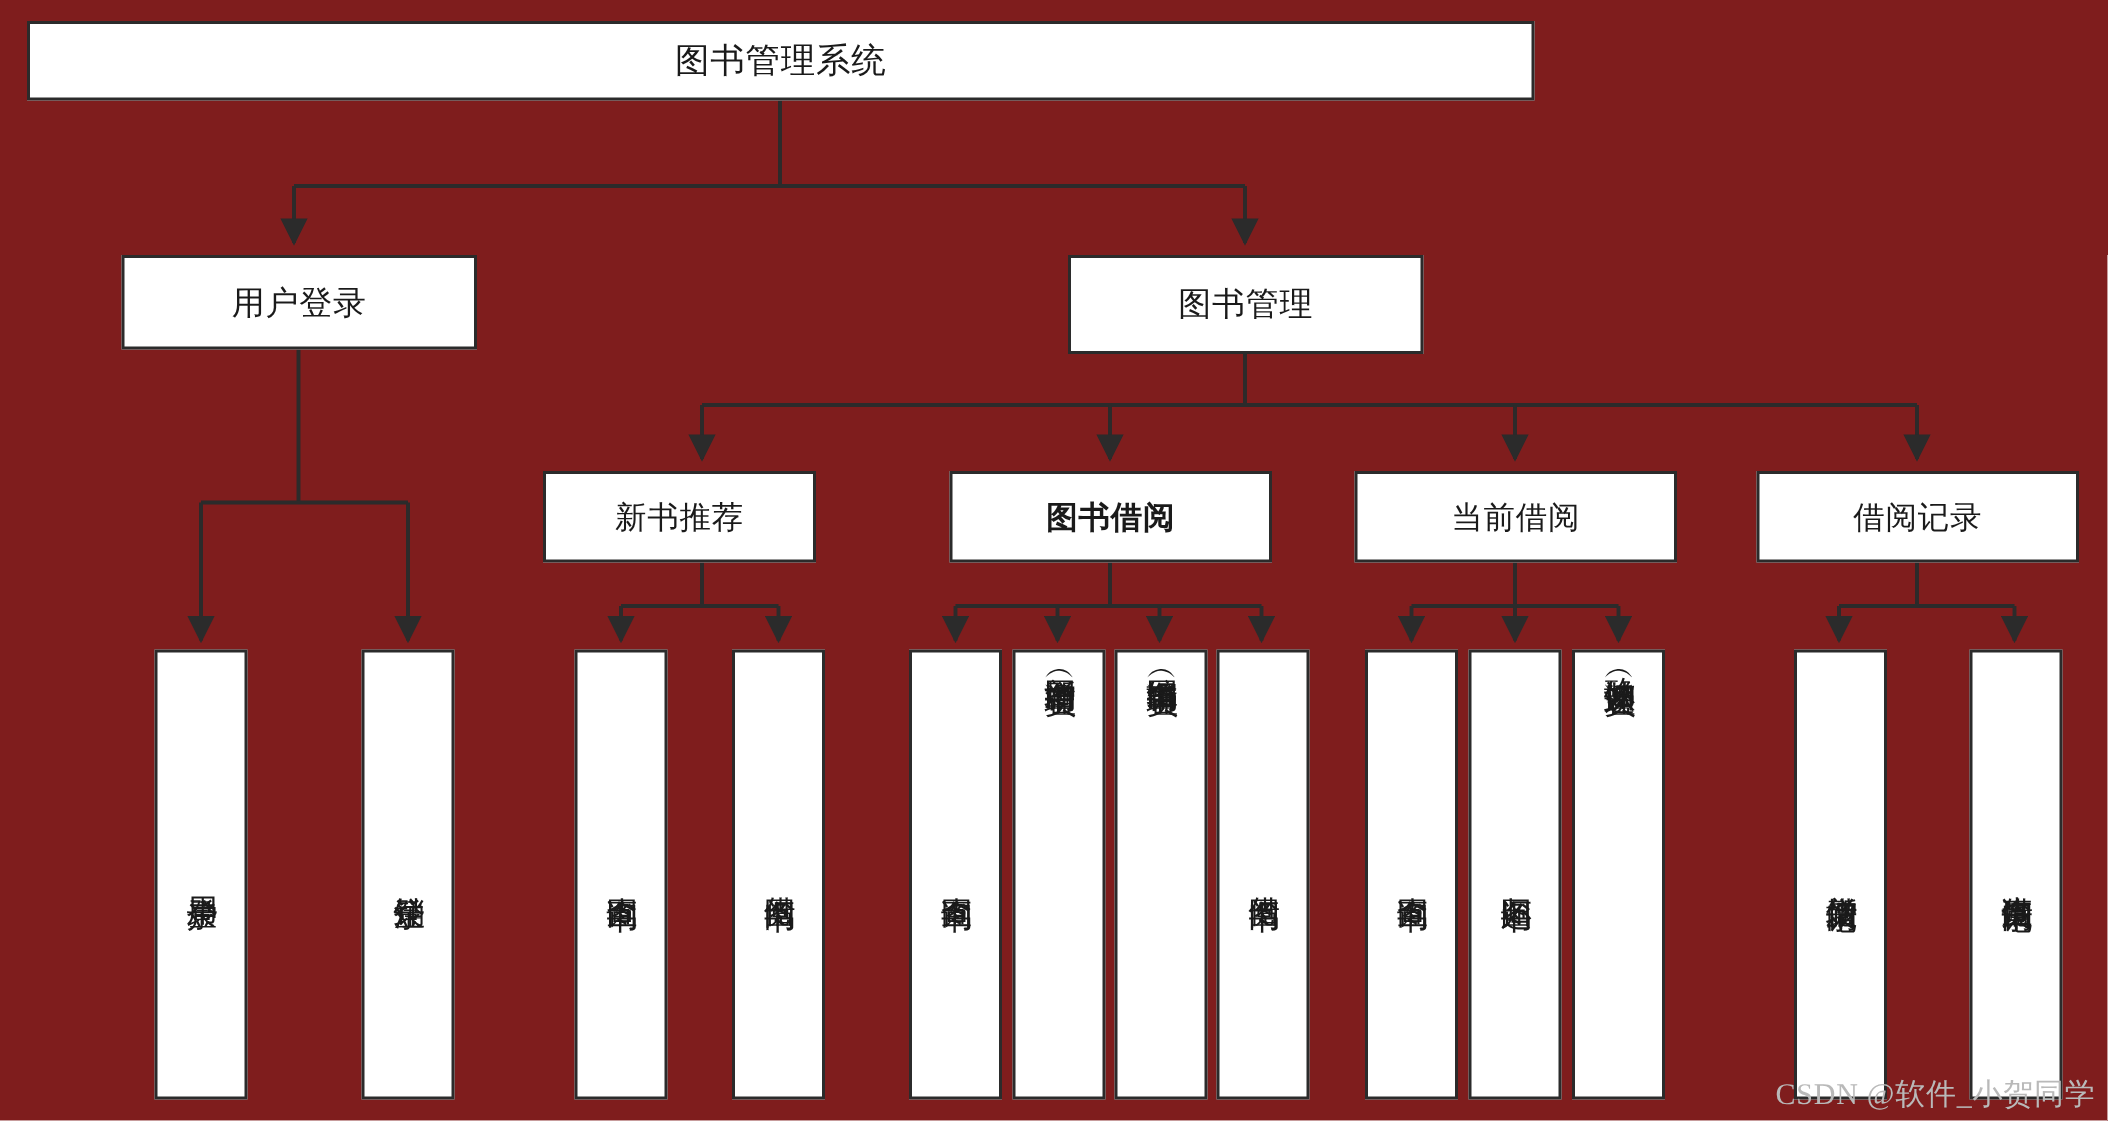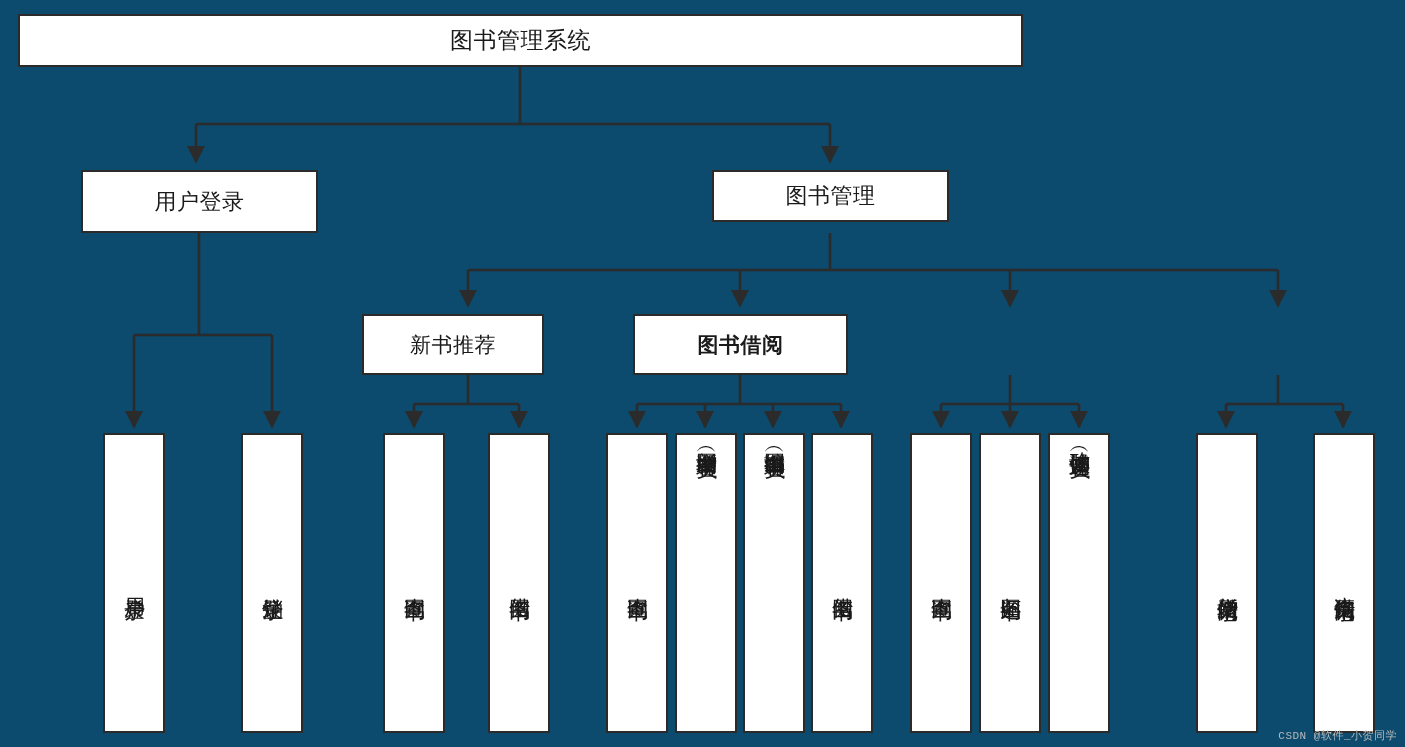--- a/index.html
+++ b/index.html
@@ -7,21 +7,21 @@
     padding: 0;
     background: #ffffff;
   }
   body {
     font-family: "DejaVu Sans", "Liberation Sans", sans-serif;
   }
   #canvas {
     position: relative;
     width: 1405px;
     height: 747px;
-    background: #0c4a6e;
+    background: #7f1d1d;
     overflow: hidden;
   }
   svg.connectors {
     position: absolute;
     left: 0;
     top: 0;
     width: 1405px;
     height: 747px;
     pointer-events: none;
   }
@@ -58,25 +58,25 @@
     letter-spacing: 1px;
     white-space: nowrap;
   }
   .node.leaf.vcenter {
     align-items: center;
   }
   .watermark {
     position: absolute;
     right: 8px;
     bottom: 4px;
-    font-size: 11px;
+    font-size: 20px;
     color: #b9b9b9;
     letter-spacing: 0.5px;
     white-space: nowrap;
-    font-family: Liberation Mono, monospace;
+    font-family: Liberation Serif, serif;
   }
 </style>
 </head>
 <body>
 
 <div id="canvas">
 
   <svg class="connectors" viewBox="0 0 1405 747" xmlns="http://www.w3.org/2000/svg">
     <defs>
       <marker id="arrow" viewBox="0 0 10 10" refX="9" refY="5" markerWidth="7" markerHeight="7" orient="auto-start-reverse">
@@ -130,33 +130,39 @@
   </svg>
 
   <div class="node root" style="left:18px; top:14px; width:1005px; height:53px;">
     <span class="node-label">图书管理系统</span>
   </div>
 
   <div class="node level2" style="left:81px; top:170px; width:237px; height:63px;">
     <span class="node-label">用户登录</span>
   </div>
 
-  <div class="node level2" style="left:712px; top:170px; width:237px; height:52px;">
+  <div class="node level2" style="left:712px; top:170px; width:237px; height:66px;">
     <span class="node-label">图书管理</span>
   </div>
 
   <div class="node level3" style="left:362px; top:314px; width:182px; height:61px;">
     <span class="node-label">新书推荐</span>
   </div>
 
   <div class="node level3" style="left:633px; top:314px; width:215px; height:61px;font-weight:bold;">
     <span class="node-label">图书借阅</span>
   </div>
 
-
+  <div class="node level3" style="left:903px; top:314px; width:215px; height:61px;">
+    <span class="node-label">当前借阅</span>
+  </div>
+
+  <div class="node level3" style="left:1171px; top:314px; width:215px; height:61px;">
+    <span class="node-label">借阅记录</span>
+  </div>
 
   <div class="node leaf vcenter" style="left:103px; top:433px; width:62px; height:300px;">
     <span class="node-label">用户登录</span>
   </div>
 
   <div class="node leaf vcenter" style="left:241px; top:433px; width:62px; height:300px;">
     <span class="node-label">注销登录</span>
   </div>
 
   <div class="node leaf vcenter" style="left:383px; top:433px; width:62px; height:300px;">

